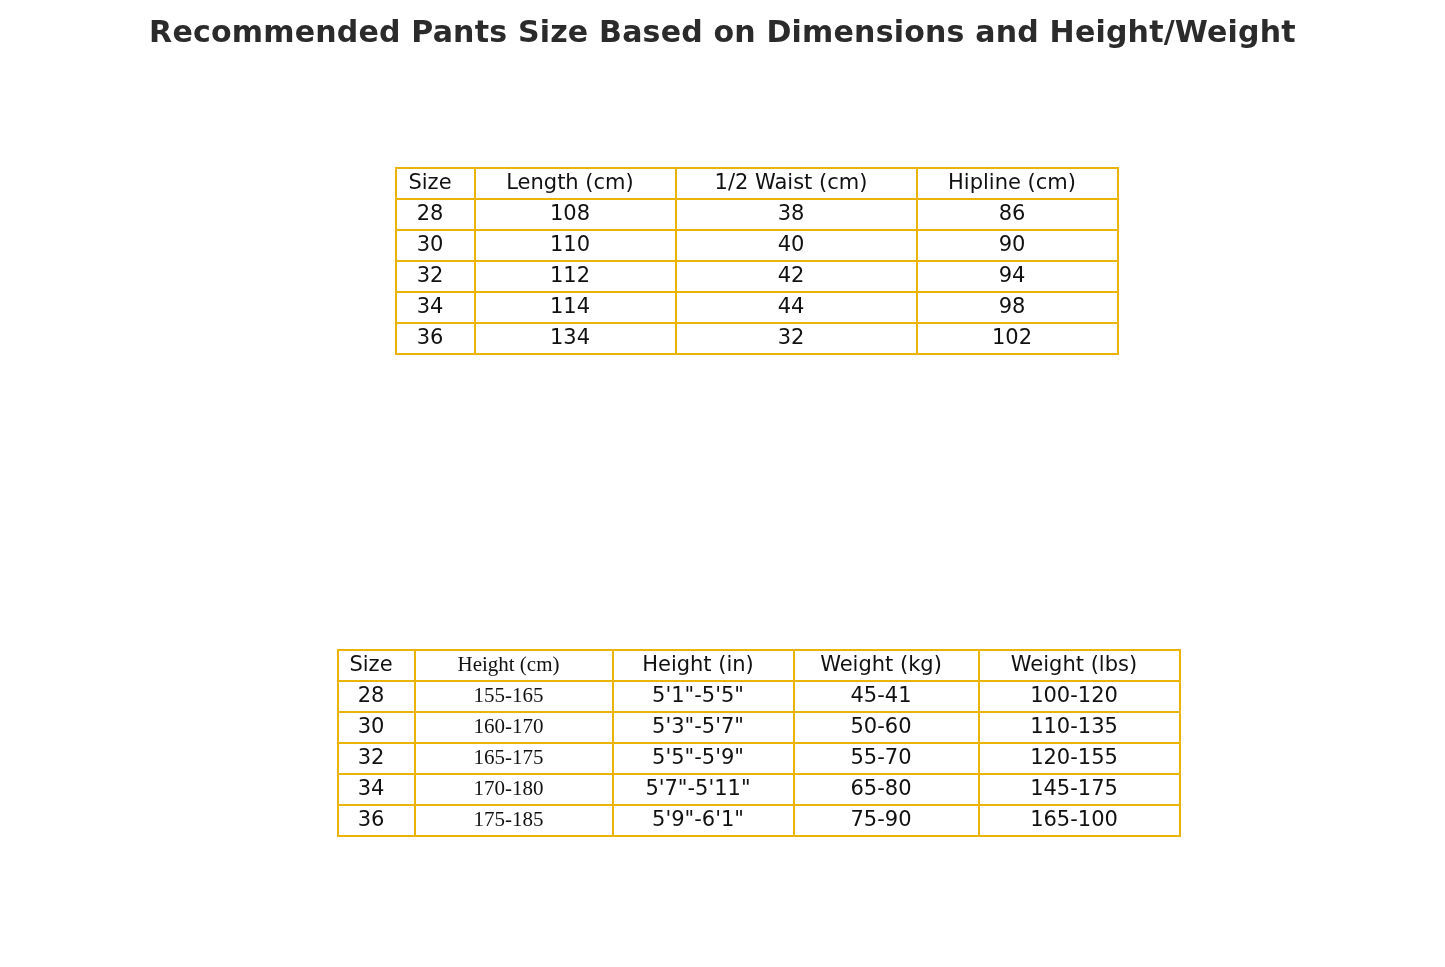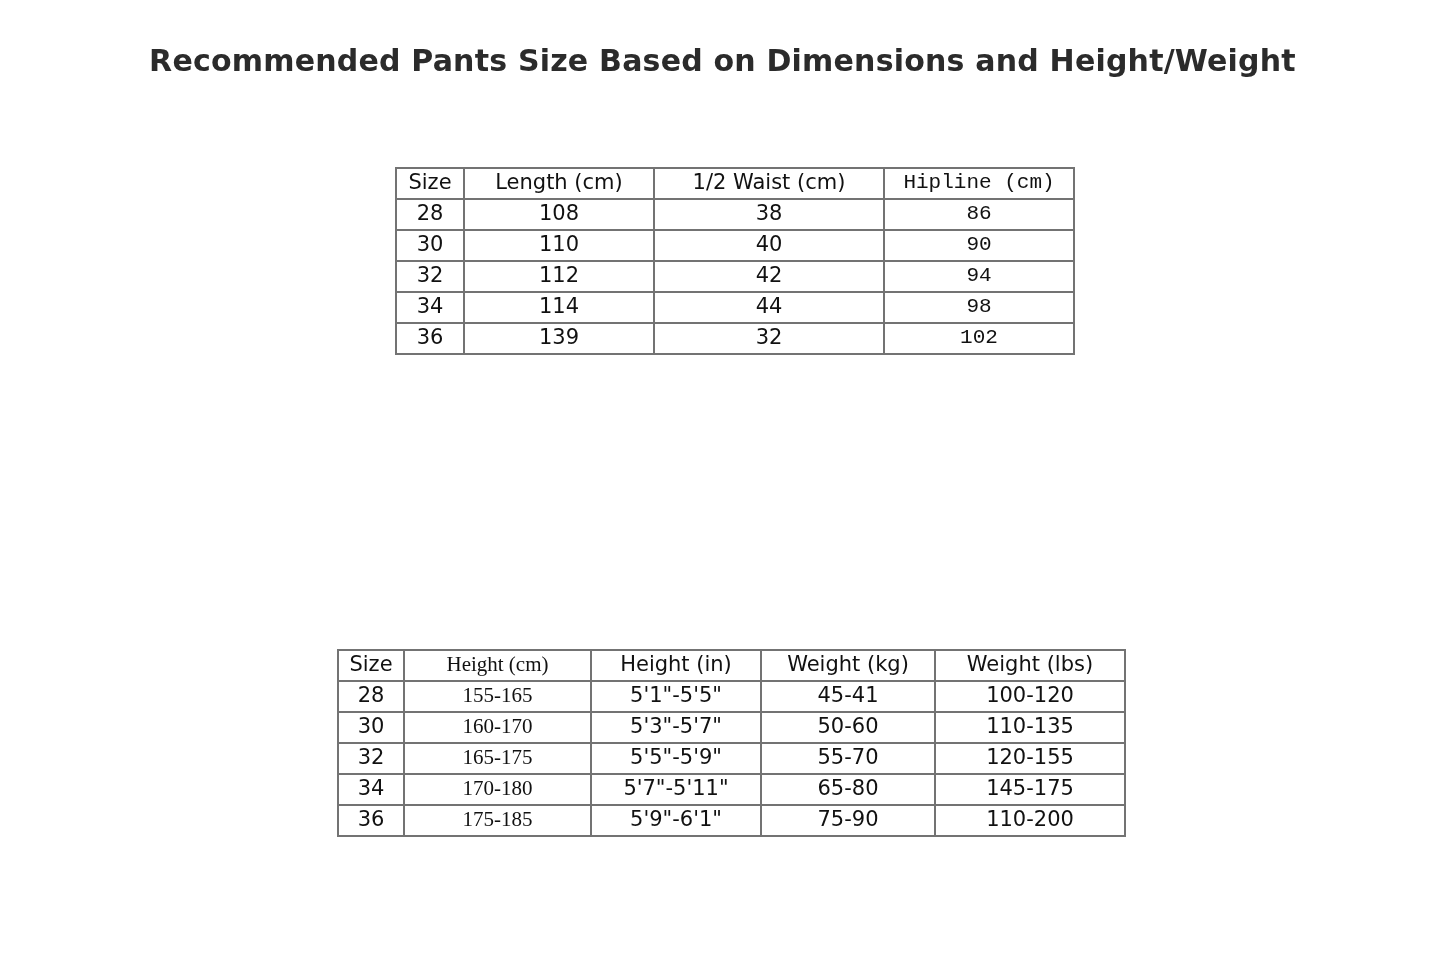--- a/index.html
+++ b/index.html
@@ -19,46 +19,45 @@
     position: absolute;
     left: 0;
     top: 14px;
     width: 1445px;
     text-align: center;
     font-size: 30px;
     font-weight: bold;
     color: #2b2b2b;
     letter-spacing: 0.2px;
     white-space: nowrap;
-    margin-top: 29px;
   }
   table.grid {
     border-collapse: collapse;
     position: absolute;
     font-size: 21px;
     color: #111111;
   }
   table.grid th,
   table.grid td {
-    border: 2px solid #737373;
+    border: 2px solid #eab308;
     text-align: center;
     font-weight: normal;
     line-height: 1.0;
-    padding: 3px 10px 5px 10px;
+    padding: 3px 21px 5px 10px;
     white-space: nowrap;
   }
   
   #dimensions-table {
     left: 395px;
     top: 167px;
   }
   #dimensions-table th.c0, #dimensions-table td.c0 { width: 46px; }
   #dimensions-table th.c1, #dimensions-table td.c1 { width: 168px; border-radius: 6px; }
   #dimensions-table th.c2, #dimensions-table td.c2 { width: 208px; }
-  #dimensions-table th.c3, #dimensions-table td.c3 { width: 168px; font-family: Liberation Mono, monospace; }
+  #dimensions-table th.c3, #dimensions-table td.c3 { width: 168px; }
 
   
   #sizing-table {
     left: 337px;
     top: 649px;
   }
   #sizing-table th.c0, #sizing-table td.c0 { width: 44px; }
   #sizing-table th.c1, #sizing-table td.c1 { width: 165px; font-family: Liberation Serif, serif; }
   #sizing-table th.c2, #sizing-table td.c2 { width: 148px; margin-left: 32px; }
   #sizing-table th.c3, #sizing-table td.c3 { width: 152px; border-radius: 13px; }
@@ -98,21 +97,21 @@
       <td class="c3">94</td>
     </tr>
     <tr>
       <td class="c0">34</td>
       <td class="c1">114</td>
       <td class="c2">44</td>
       <td class="c3">98</td>
     </tr>
     <tr>
       <td class="c0">36</td>
-      <td class="c1">139</td>
+      <td class="c1">134</td>
       <td class="c2">32</td>
       <td class="c3">102</td>
     </tr>
   </tbody>
 </table>
 
 <table class="grid" id="sizing-table">
   <thead>
     <tr>
       <th class="c0">Size</th>
@@ -149,16 +148,16 @@
       <td class="c1">170-180</td>
       <td class="c2">5'7"-5'11"</td>
       <td class="c3">65-80</td>
       <td class="c4">145-175</td>
     </tr>
     <tr>
       <td class="c0">36</td>
       <td class="c1">175-185</td>
       <td class="c2">5'9"-6'1"</td>
       <td class="c3">75-90</td>
-      <td class="c4">110-200</td>
+      <td class="c4">165-100</td>
     </tr>
   </tbody>
 </table>
 
 </body></html>

